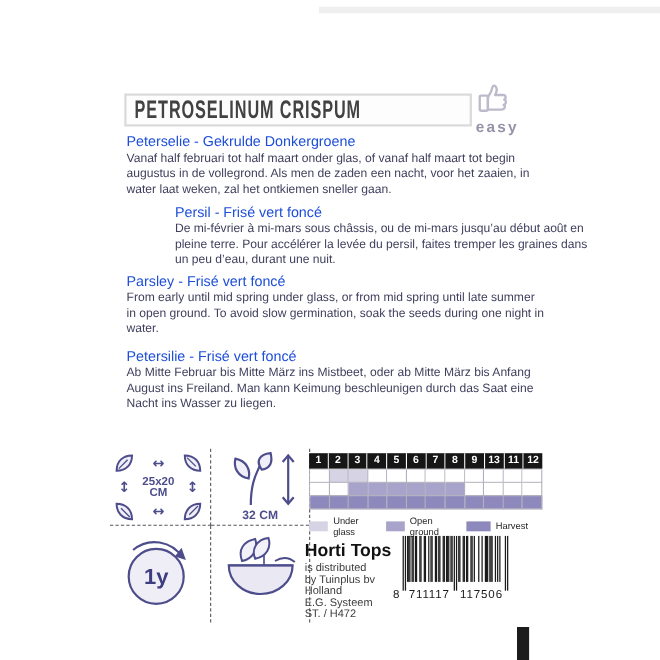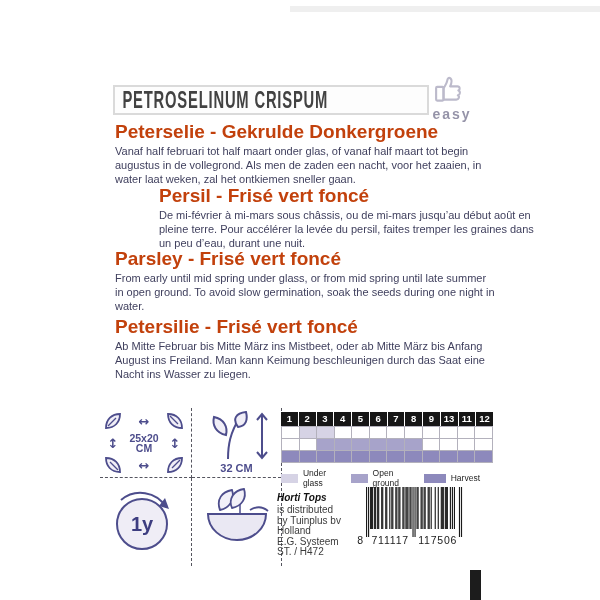--- a/index.html
+++ b/index.html
@@ -12,21 +12,21 @@
              border:2px solid #dadada;background:#fdfdfd;line-height:26px;white-space:nowrap;overflow:hidden;}
   .title-text{display:inline-block;padding-left:9px;font-size:18px;font-weight:600;letter-spacing:1px;
               color:#424242;transform:scale(0.82,1.28);transform-origin:0 50%;}
 
   .easy-badge{position:absolute;left:430px;top:74px;width:44px;text-align:center;}
   .easy-label{font-size:14px;letter-spacing:2px;color:#9593a8;font-weight:bold;margin-top:-2px;}
 
   
   .section{position:absolute;left:115px;width:380px;}
   .sec-nl{top:121px;} .sec-fr{top:185px;margin-left:44px;} .sec-en{top:248px;} .sec-de{top:316px;}
-  .section h3{margin:0 0 2px 0;font-size:19px;font-weight:bold;color:#c2410c;}
+  .section h3{margin:0 0 2px 0;font-size:13px;font-weight:normal;color:#1d4ed8;}
   .section p{margin:0;font-size:11px;line-height:13.8px;color:#3f3f5d;}
 
   
   .icon-panel{position:absolute;left:100px;top:408px;width:181px;
               display:grid;grid-template-columns:92px 89px;grid-template-rows:70px 88px;
               border-right:1.5px dashed #55555f;}
   .ip-cell{position:relative;}
   .ip-a{border-right:1.5px dashed #55555f;border-bottom:1.5px dashed #55555f;}
   .ip-b{border-bottom:1.5px dashed #55555f;}
   .ip-c{border-right:1.5px dashed #55555f;}
@@ -49,21 +49,21 @@
   .cal-rows{border-left:1px solid #b3b1bc;border-top:1px solid #b3b1bc;}
   .cal-row{display:flex;}
   .cal-cell{flex:1;height:11px;border-right:1px solid #b3b1bc;border-bottom:1px solid #b3b1bc;background:#fff;}
   .cal-legend{display:flex;margin-top:5px;align-items:center;}
   .legend-item{display:flex;align-items:center;margin-right:13px;}
   .legend-swatch{width:22px;height:9px;display:inline-block;}
   .legend-label{font-size:8.5px;color:#1f1f1f;margin-left:5px;}
 
   
   .distributor{position:absolute;left:277px;top:492px;width:82px;}
-  .dist-brand{font-size:10px;font-weight:bold;color:#111;margin-bottom:2px;font-style:italic;}
+  .dist-brand{font-size:16px;font-weight:bold;color:#111;margin-bottom:2px;}
   .dist-line{font-size:10px;color:#3c3c3c;line-height:10.5px;}
   .barcode{position:absolute;left:357px;top:487px;}
   .black-mark{position:absolute;left:470px;top:570px;width:11px;height:30px;background:#1c1c1c;}
 </style>
 </head>
 <body>
 
 <div class="canvas">
   <div class="top-edge"></div>
 

